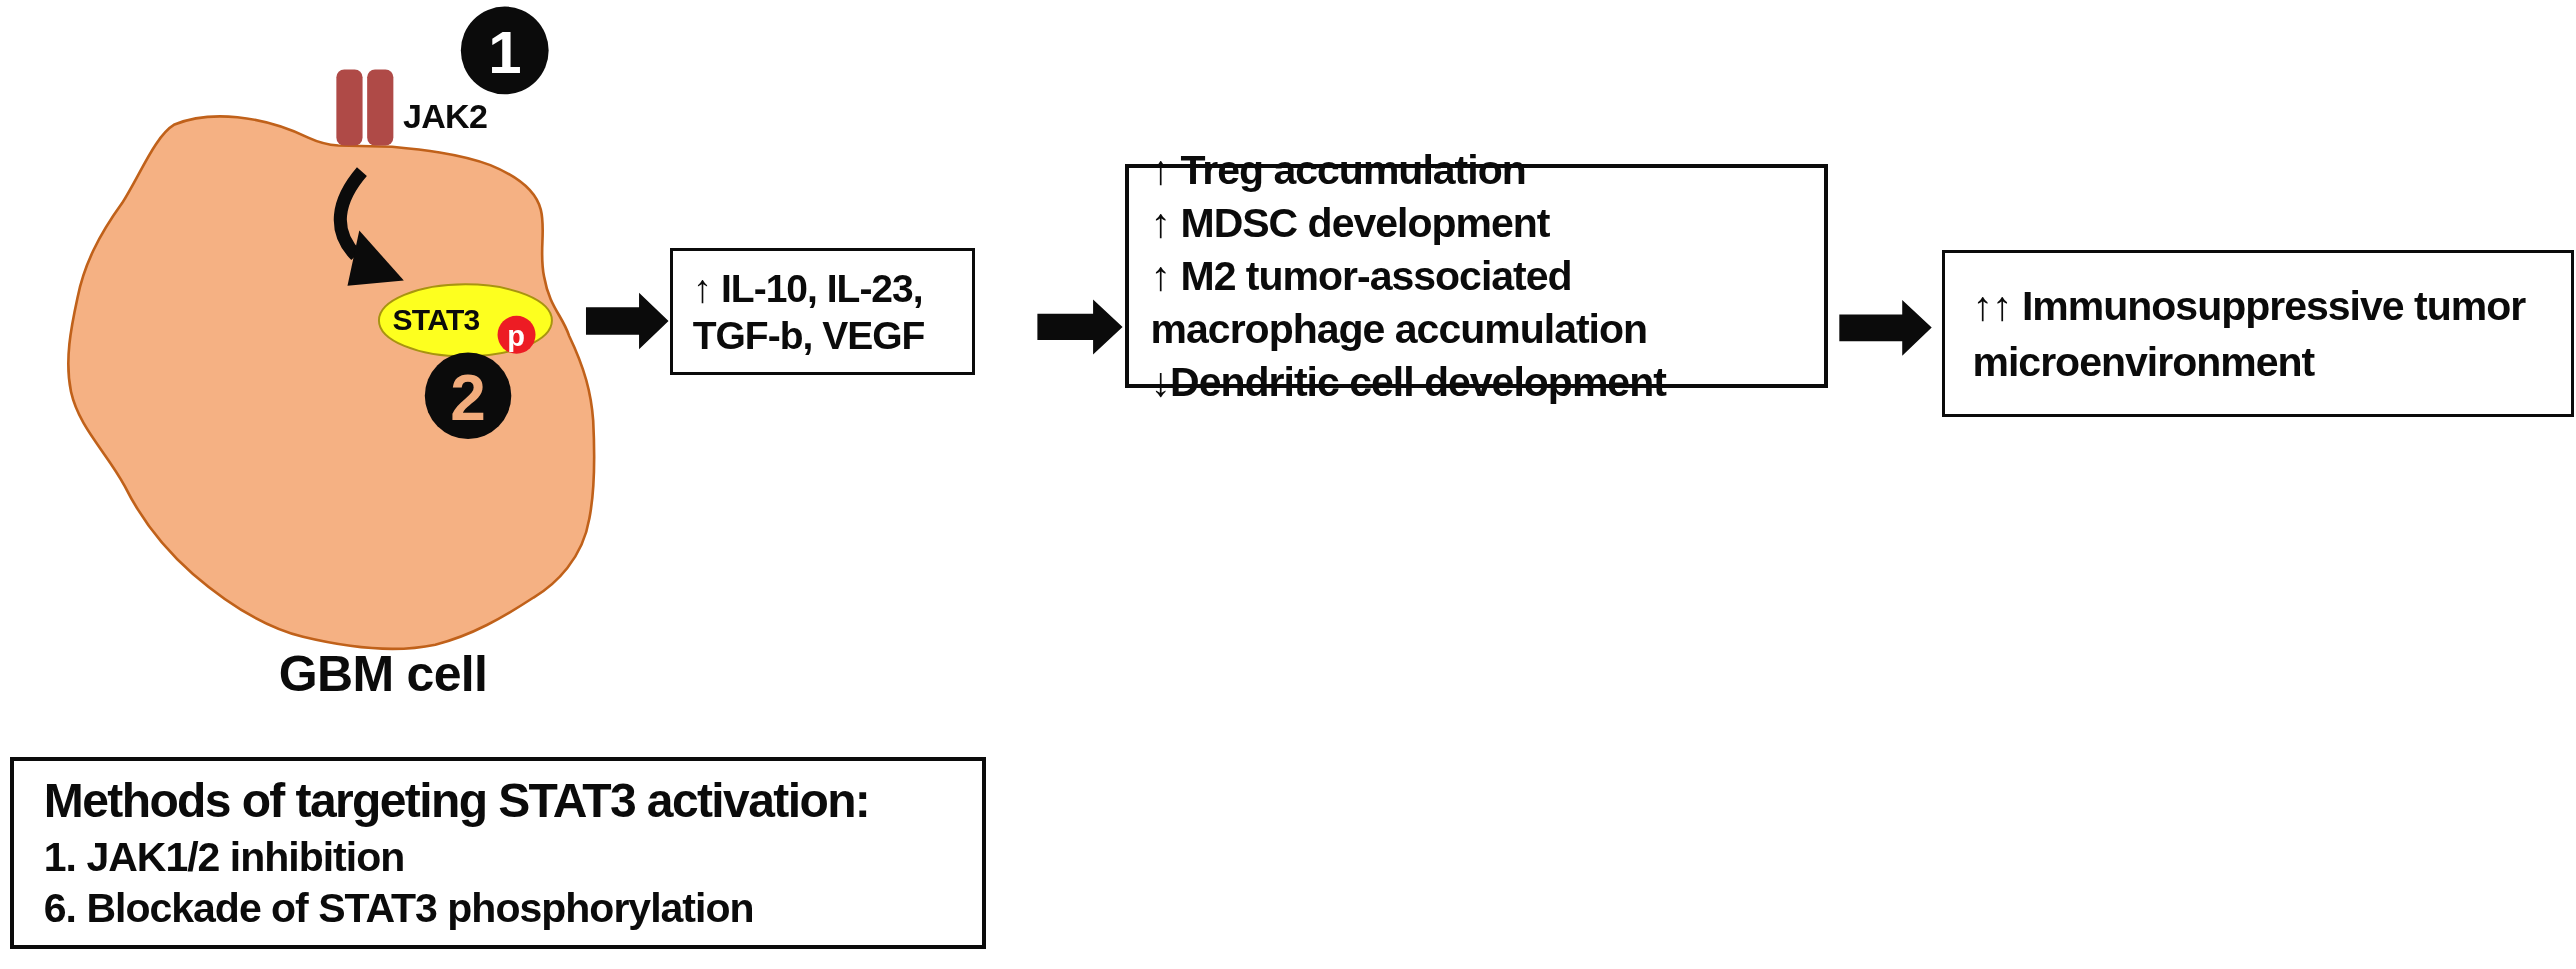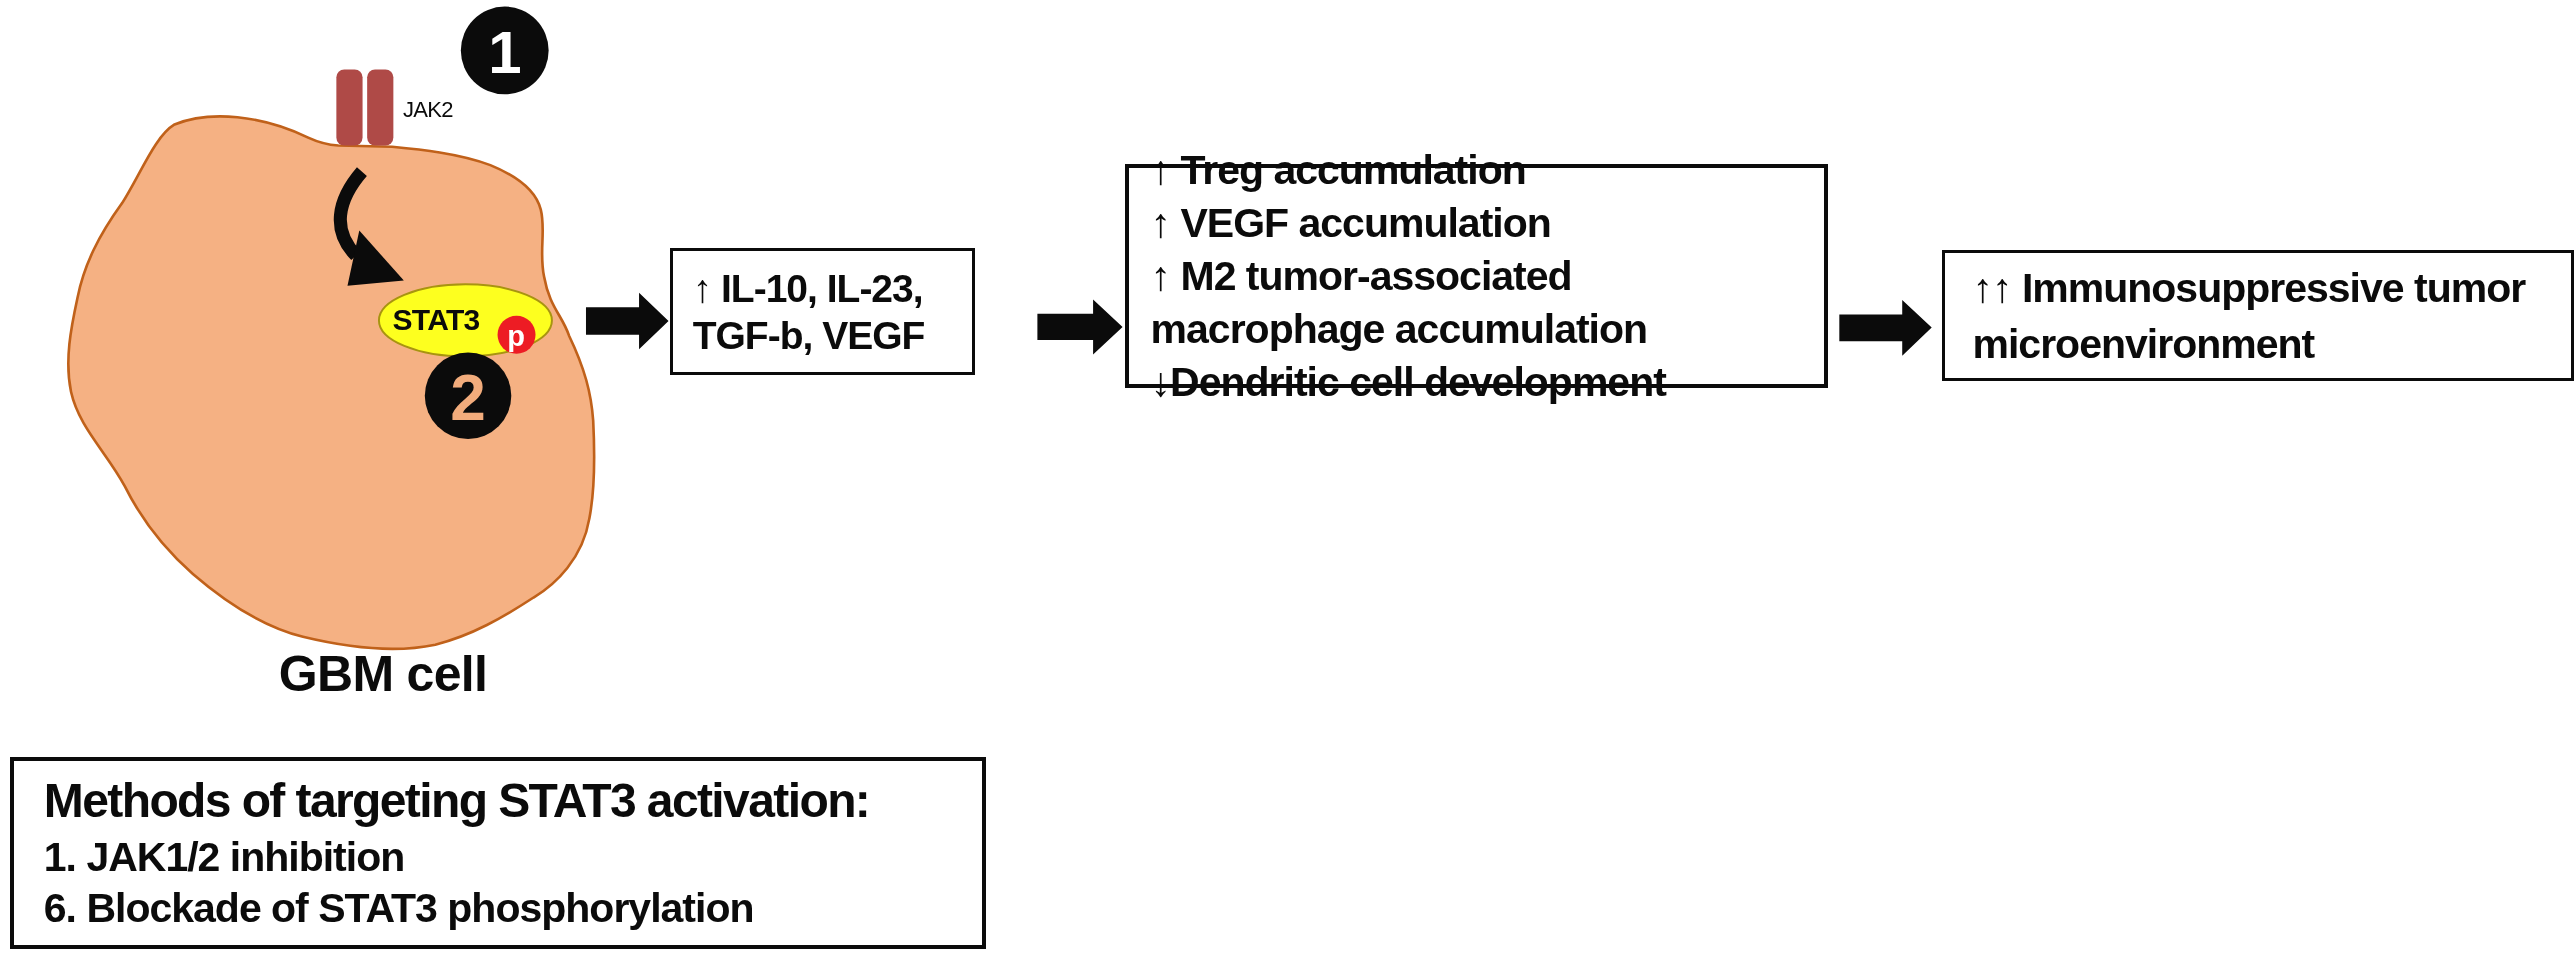--- a/index.html
+++ b/index.html
@@ -7,37 +7,37 @@
     position:relative;
     width:2576px;height:969px;
     background:#ffffff;
     font-family:"Liberation Sans", sans-serif;
     overflow:hidden;
   }
   #shape-layer{position:absolute;left:0;top:0;width:2576px;height:969px;}
   .txt{position:absolute;white-space:nowrap;color:#0b0b0b;}
   .center{transform:translate(-50%,-50%);}
   
-  .jak2-label{font-size:22px;font-weight:400;letter-spacing:-0.7px;}
+  .jak2-label{font-size:34px;font-weight:700;letter-spacing:-0.7px;}
   .stat3-label{font-size:30px;font-weight:600;letter-spacing:-0.7px;}
   .p-label{font-size:29px;font-weight:700;color:#ffffff;}
   .badge1{font-size:60px;font-weight:700;color:#ffffff;}
   .badge2{font-size:64px;font-weight:700;color:#F2AC7C;}
   .gbm-label{font-size:50px;font-weight:700;letter-spacing:-0.7px;}
   
   .flowbox{position:absolute;background:#ffffff;border:3.3px solid #0b0b0b;
            display:flex;flex-direction:column;justify-content:center;}
   .flowbox .line{font-weight:700;font-size:39px;letter-spacing:-1px;
                  color:#0b0b0b;white-space:nowrap;}
   #cytokines-box{left:670px;top:248px;width:305px;height:127px;padding-left:19.7px;box-sizing:border-box;}
   #cytokines-box .line{line-height:47px;}
   #immune-effects-box{left:1125px;top:164px;width:703px;height:224px;border-width:4.6px;
                       padding-left:21.6px;box-sizing:border-box;}
   #immune-effects-box .line{line-height:53px;font-size:41px;}
-  #outcome-box{left:1942px;top:250px;width:632px;height:131px;padding-left:27.5px;box-sizing:border-box;}
+  #outcome-box{left:1942px;top:250px;width:632px;height:167px;padding-left:27.5px;box-sizing:border-box;}
   #outcome-box .line{line-height:56px;font-size:41px;}
   #methods-box{left:9.8px;top:757px;width:976px;height:192px;border-width:4.6px;
                padding-left:30px;box-sizing:border-box;justify-content:flex-start;}
   #methods-box .title{font-weight:700;font-size:48px;letter-spacing:-1.6px;
                       line-height:62px;margin-top:9.2px;white-space:nowrap;color:#0b0b0b;}
   #methods-box .item{font-weight:700;font-size:41px;letter-spacing:-1px;
                      line-height:51px;white-space:nowrap;color:#0b0b0b;}
 </style>
 </head>
 <body>
@@ -91,21 +91,21 @@
   <div class="txt center badge2" style="left:468px;top:398px;">2</div>
   <div class="txt center gbm-label" style="left:383px;top:674px;">GBM cell</div>
 
   <div id="cytokines-box" class="flowbox">
     <div class="line">↑ IL-10, IL-23,</div>
     <div class="line">TGF-b, VEGF</div>
   </div>
 
   <div id="immune-effects-box" class="flowbox">
     <div class="line">↑ Treg accumulation</div>
-    <div class="line">↑ VEGF accumulation</div>
+    <div class="line">↑ MDSC development</div>
     <div class="line">↑ M2 tumor-associated</div>
     <div class="line">macrophage accumulation</div>
     <div class="line">↓Dendritic cell development</div>
   </div>
 
   <div id="outcome-box" class="flowbox">
     <div class="line">↑↑ Immunosuppressive tumor</div>
     <div class="line">microenvironment</div>
   </div>
 

